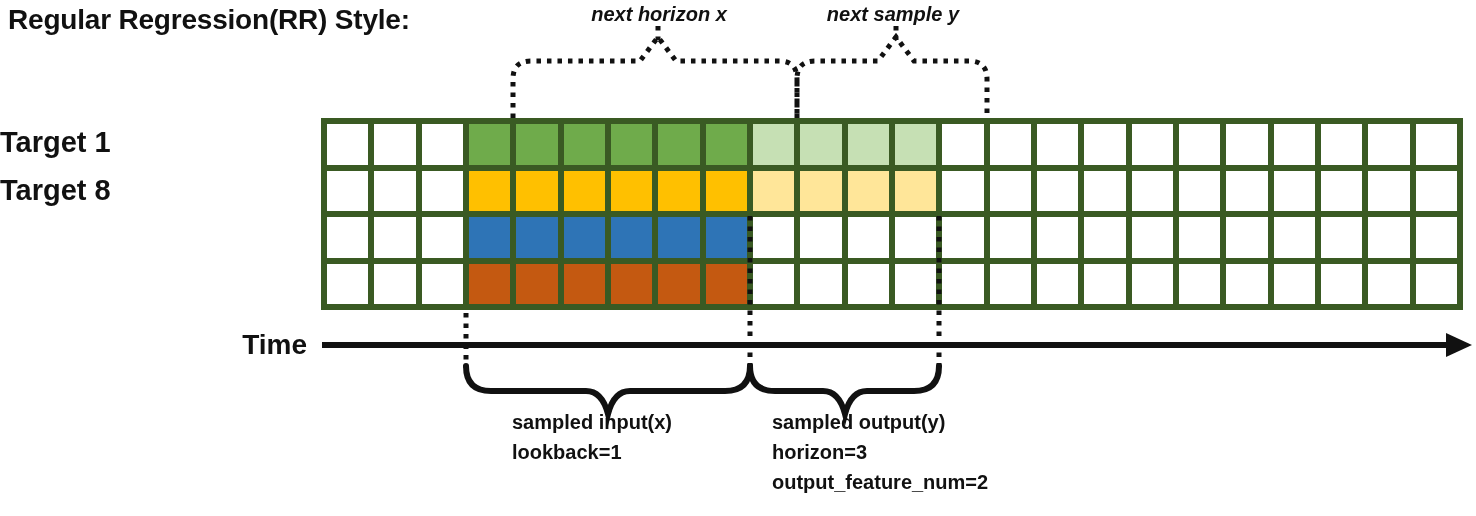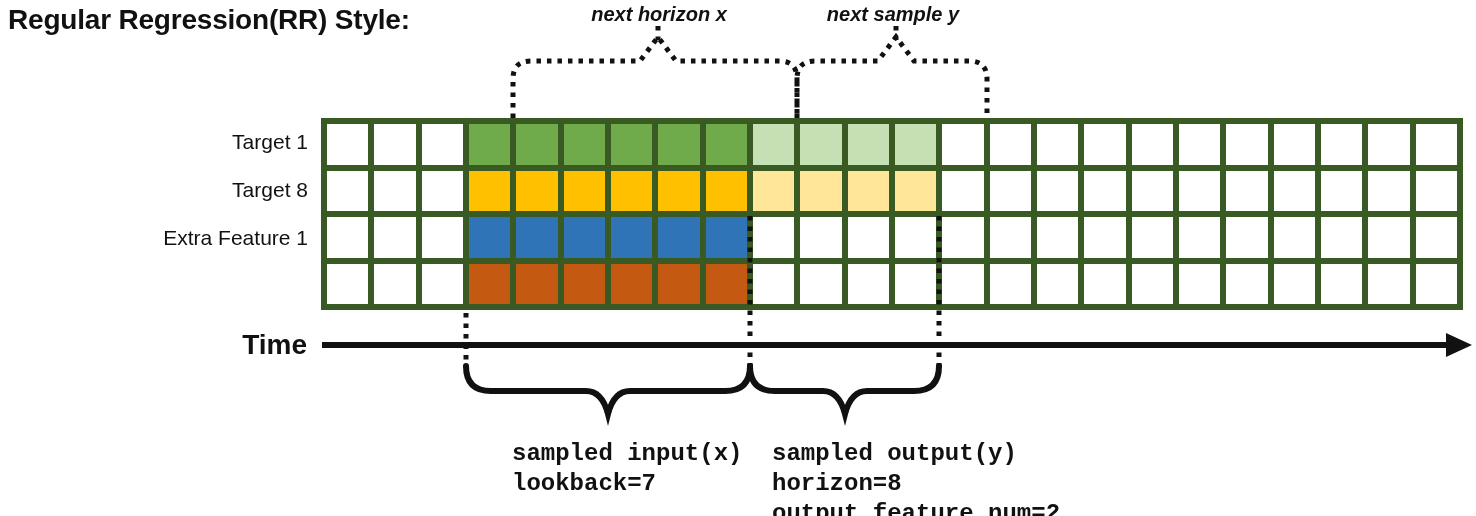--- a/index.html
+++ b/index.html
@@ -18,35 +18,34 @@
   #next-x{left:659px;}
   #next-y{left:893px;}
   #grid{
     position:absolute;left:321px;top:118px;width:1142px;height:192px;
     box-sizing:border-box;border:6px solid #3A5A23;background:#3A5A23;
     display:grid;grid-template-columns:repeat(24,1fr);
     grid-template-rows:repeat(4,1fr);gap:6px;
   }
   .cell{background:#fff;}
   .row-label{
-    position:absolute;left:0;width:308px;height:48px;text-align:right;
-    font-weight:normal;font-size:21px;line-height:48px;white-space:nowrap;
+    position:absolute;left:0;width:308px;height:48px;
+    font-weight:bold;font-size:29px;line-height:48px;white-space:nowrap;
   }
   #row-label-0{top:118px;}
   #row-label-1{top:166px;}
   #row-label-2{top:214px;}
   #row-label-3{top:262px;}
   .time-label{
     position:absolute;left:0;top:321px;width:307px;text-align:right;
     font-weight:bold;font-size:28px;line-height:48px;
   }
   .annot{
-    position:absolute;top:439px;font-size:24px;font-weight:600;line-height:30px;
+    position:absolute;top:407px;font-size:20px;font-weight:600;line-height:30px;
     white-space:nowrap;
-    font-family:Liberation Mono, monospace;
   }
   #annot-left{left:512px;}
   #annot-right{left:772px;}
   #overlay{
     position:absolute;left:0;top:0;width:1476px;height:516px;
     pointer-events:none;z-index:5;
   }
 </style>
 </head>
 <body>
@@ -152,31 +151,30 @@
       <div class="cell" style="background: rgb(255, 255, 255);"></div>
       <div class="cell" style="background: rgb(255, 255, 255);"></div>
       <div class="cell" style="background: rgb(255, 255, 255);"></div>
       <div class="cell" style="background: rgb(255, 255, 255);"></div>
       <div class="cell" style="background: rgb(255, 255, 255);"></div>
       <div class="cell" style="background: rgb(255, 255, 255);"></div>
     </div>
 
   <div class="row-label" id="row-label-0">Target 1</div>
   <div class="row-label" id="row-label-1">Target 8</div>
-  <div class="row-label" id="row-label-2">Extra Feature 1</div>
 
   <div class="time-label">Time</div>
 
   <div class="annot" id="annot-left">
     <div>sampled input(x)</div>
-    <div>lookback=7</div>
+    <div>lookback=1</div>
   </div>
   <div class="annot" id="annot-right">
     <div>sampled output(y)</div>
-    <div>horizon=8</div>
+    <div>horizon=3</div>
     <div>output_feature_num=2</div>
   </div>
 
   <svg id="overlay" viewBox="0 0 1476 516" xmlns="http://www.w3.org/2000/svg">
 
     <path d="M513,118 L513,79 Q513,61 531,61 L640,61 L658,37 L676,61 L779,61 Q797,61 797,79 L797,118" fill="none" stroke="#111" stroke-width="5" stroke-dasharray="4.5 6"></path>
     <path d="M658,26 L658,40" fill="none" stroke="#111" stroke-width="5" stroke-dasharray="4.5 6"></path>
 
     <path d="M797,118 L797,79 Q797,61 815,61 L878,61 L896,37 L914,61 L969,61 Q987,61 987,79 L987,118" fill="none" stroke="#111" stroke-width="5" stroke-dasharray="4.5 6"></path>
     <path d="M896,26 L896,40" fill="none" stroke="#111" stroke-width="5" stroke-dasharray="4.5 6"></path>

